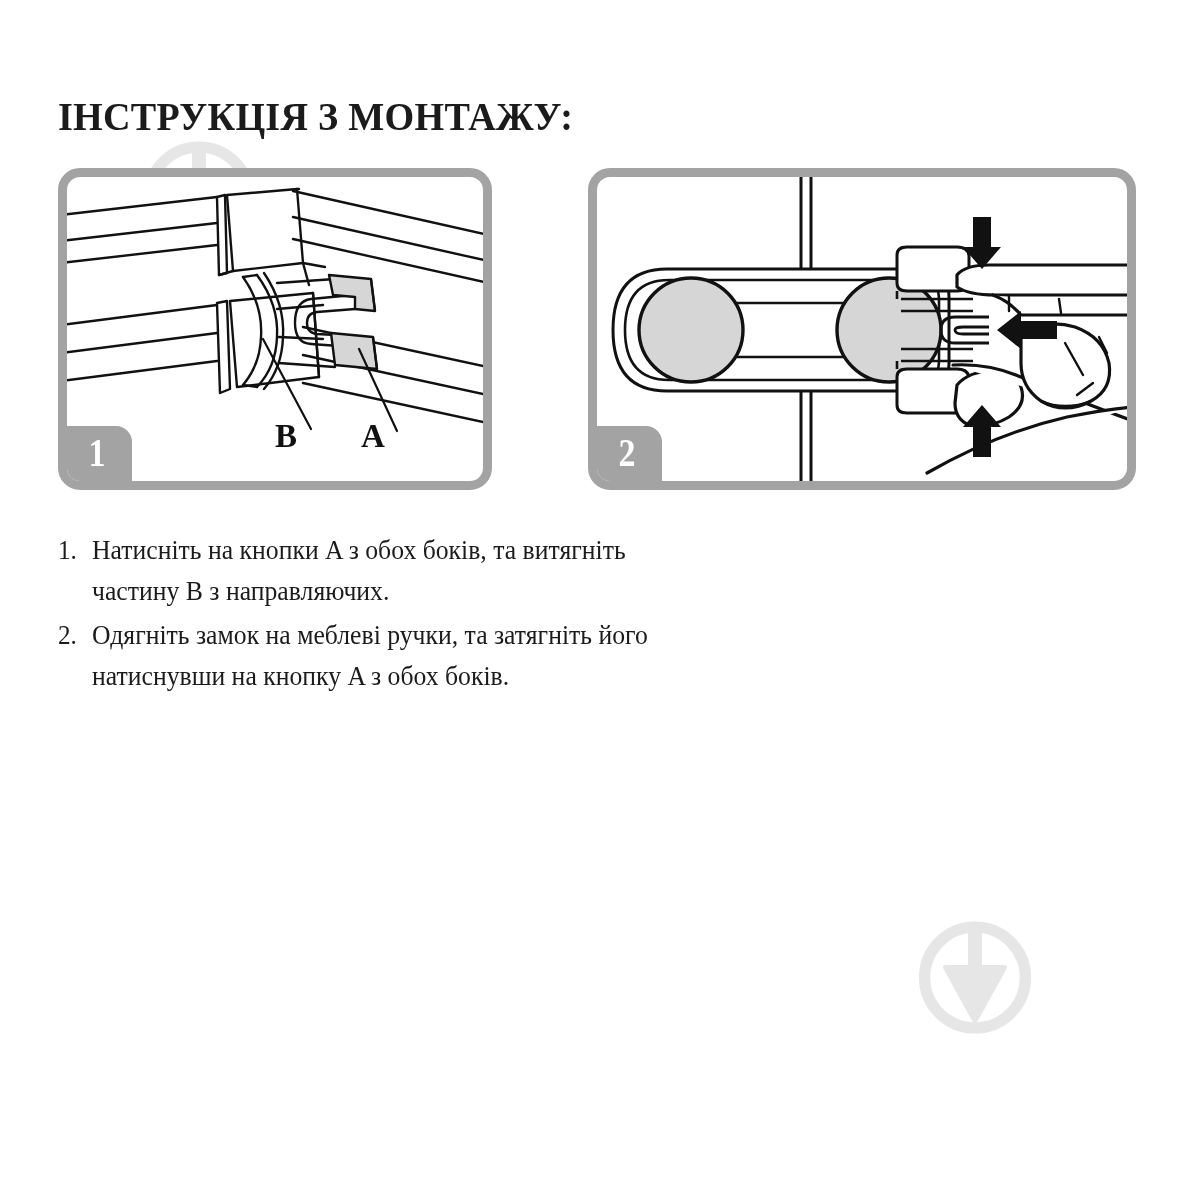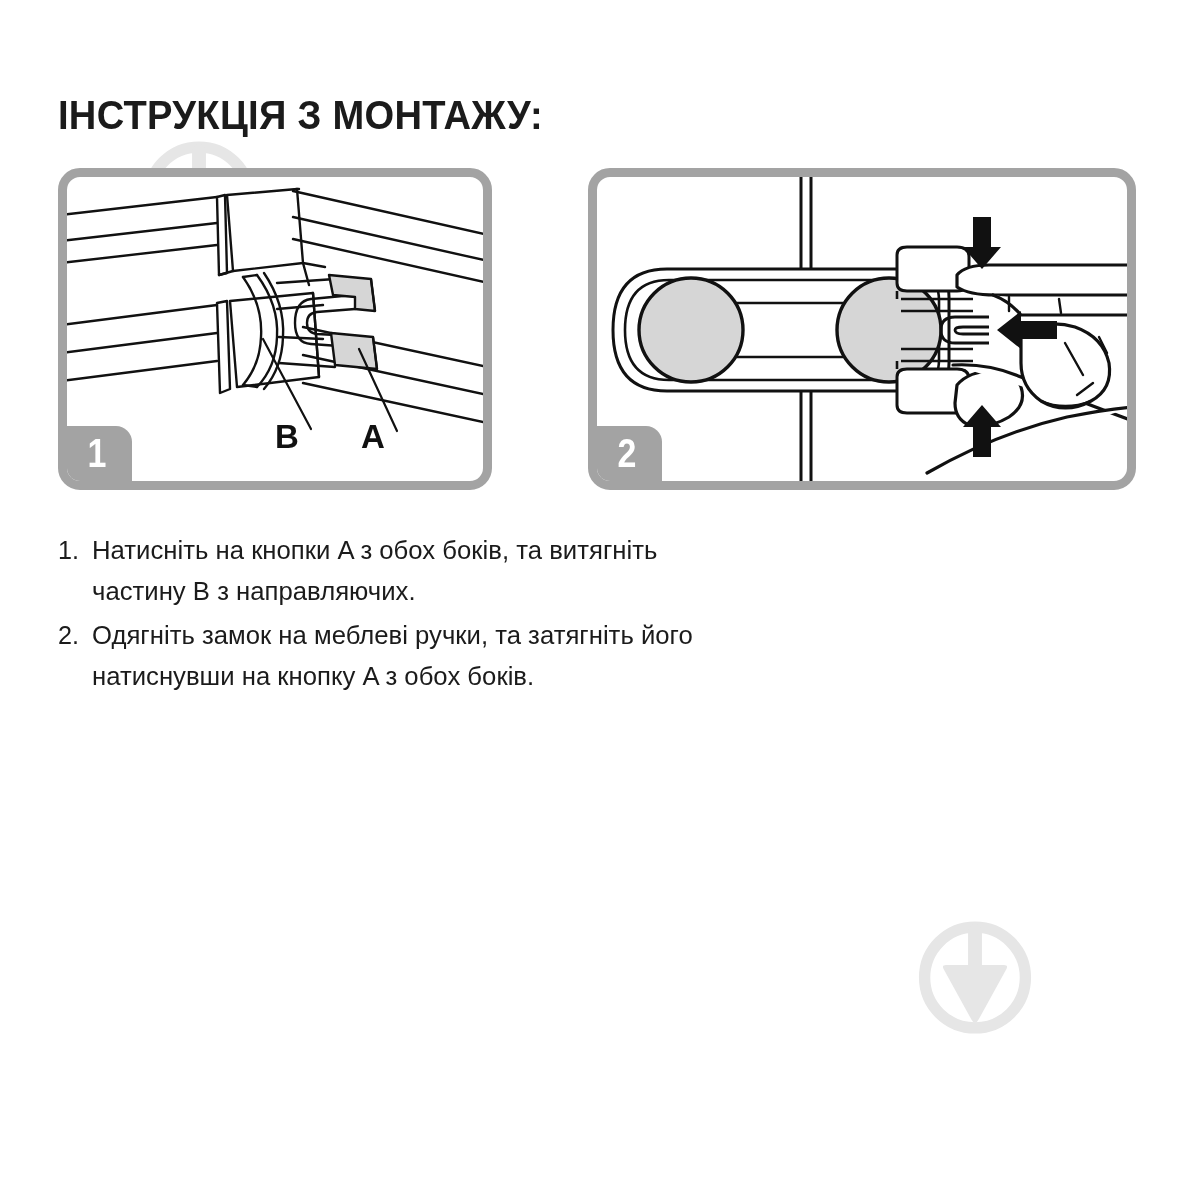--- a/index.html
+++ b/index.html
@@ -6,21 +6,21 @@
     margin: 0;
     padding: 0;
     background: #ffffff;
   }
   .page {
     position: relative;
     width: 1200px;
     height: 1200px;
     background: #ffffff;
     overflow: hidden;
-    font-family: Liberation Sans, sans-serif;
+    font-family: Liberation Serif, serif;
   }
 
   
   .watermark {
     position: absolute;
     pointer-events: none;
   }
   .watermark svg { display: block; }
 
   #watermark-top {

